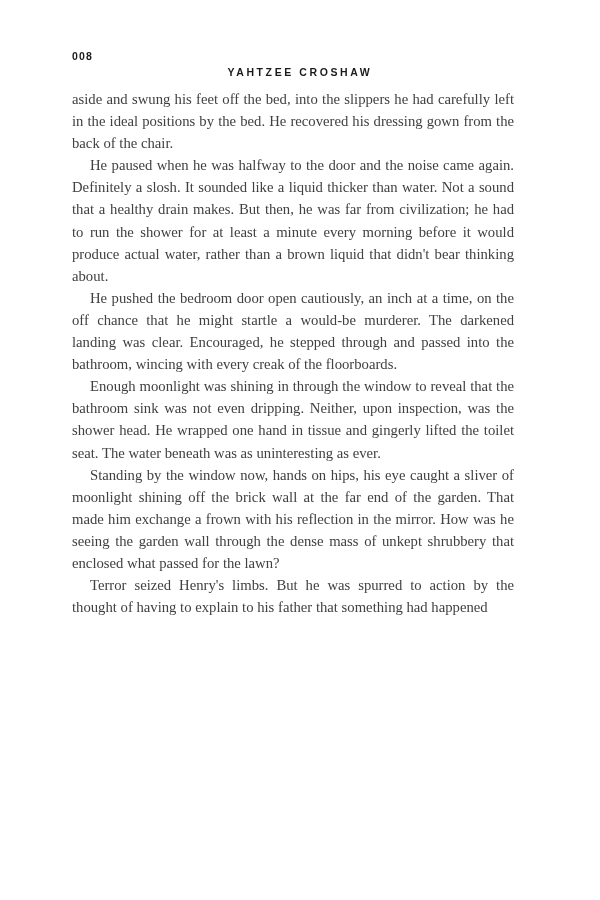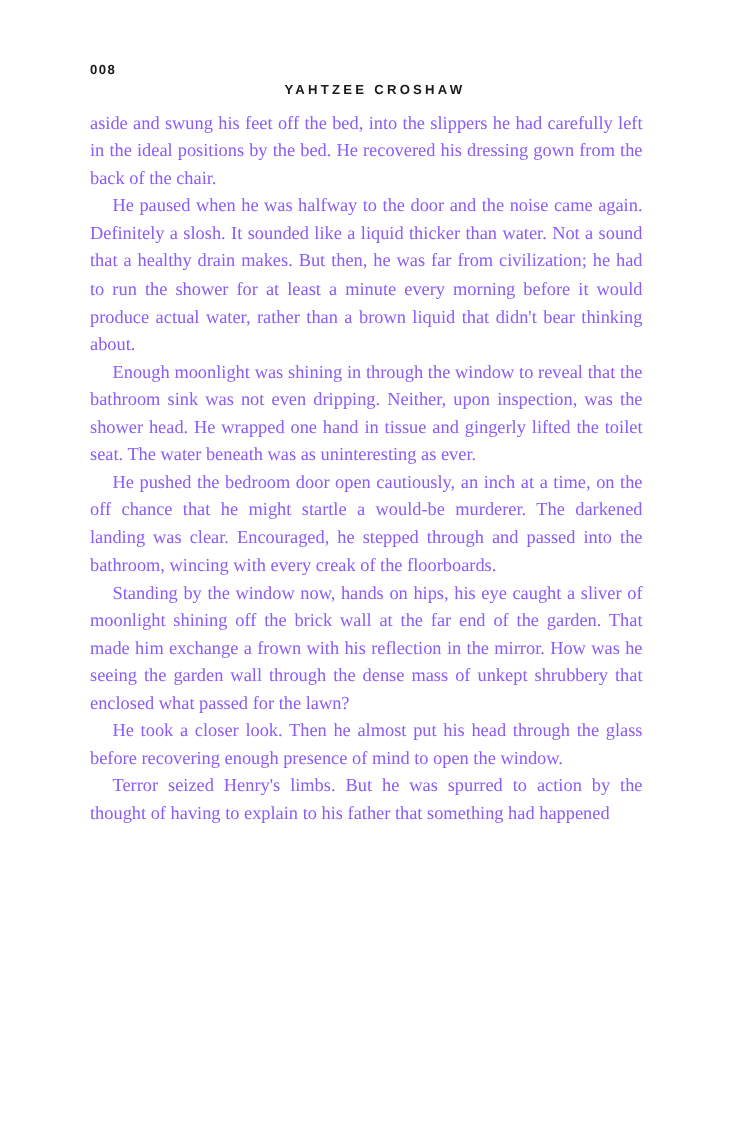--- a/index.html
+++ b/index.html
@@ -57,21 +57,21 @@
     left: 72px;
     width: 442px;
   }
   .body-text p {
     margin: 0;
     font-family: "Liberation Serif", serif;
     font-size: 14.7px;
     line-height: 22.1px;
     text-align: justify;
     text-justify: inter-word;
-    color: #8b5cf6;
+    color: #404040;
     hyphens: manual;
   }
   .body-text p.indent {
     text-indent: 18px;
   }
   .body-text p.first {
     text-indent: 0;
   }
 </style>
 </head>
@@ -80,20 +80,19 @@
 <div class="page">
 
   <div class="running-head">
     <div class="folio">008</div>
     <div class="head-title">YAHTZEE CROSHAW</div>
   </div>
 
   <div class="body-text">
     <p class="first">aside and swung his feet off the bed, into the slippers he had carefully left in the ideal positions by the bed. He recovered his dressing gown from the back of the chair.</p>
     <p class="indent">He paused when he was halfway to the door and the noise came again. Definitely a slosh. It sounded like a liquid thicker than water. Not a sound that a healthy drain makes. But then, he was far from civilization; he had to run the shower for at least a minute every morning before it would produce actual water, rather than a brown liquid that didn't bear thinking about.</p>
+    <p class="indent">He pushed the bedroom door open cautiously, an inch at a time, on the off chance that he might startle a would-be murderer. The darkened landing was clear. Encouraged, he stepped through and passed into the bathroom, wincing with every creak of the floorboards.</p>
     <p class="indent">Enough moonlight was shining in through the window to reveal that the bathroom sink was not even dripping. Neither, upon inspection, was the shower head. He wrapped one hand in tissue and gingerly lifted the toilet seat. The water beneath was as uninteresting as ever.</p>
-    <p class="indent">He pushed the bedroom door open cautiously, an inch at a time, on the off chance that he might startle a would-be murderer. The darkened landing was clear. Encouraged, he stepped through and passed into the bathroom, wincing with every creak of the floorboards.</p>
     <p class="indent">Standing by the window now, hands on hips, his eye caught a sliver of moonlight shining off the brick wall at the far end of the garden. That made him exchange a frown with his reflection in the mirror. How was he seeing the garden wall through the dense mass of unkept shrubbery that enclosed what passed for the lawn?</p>
-    <p class="indent">He took a closer look. Then he almost put his head through the glass before recovering enough presence of mind to open the window.</p>
     <p class="indent">Terror seized Henry's limbs. But he was spurred to action by the thought of having to explain to his father that something had happened</p>
   </div>
 
 </div>
 
 </body></html>

